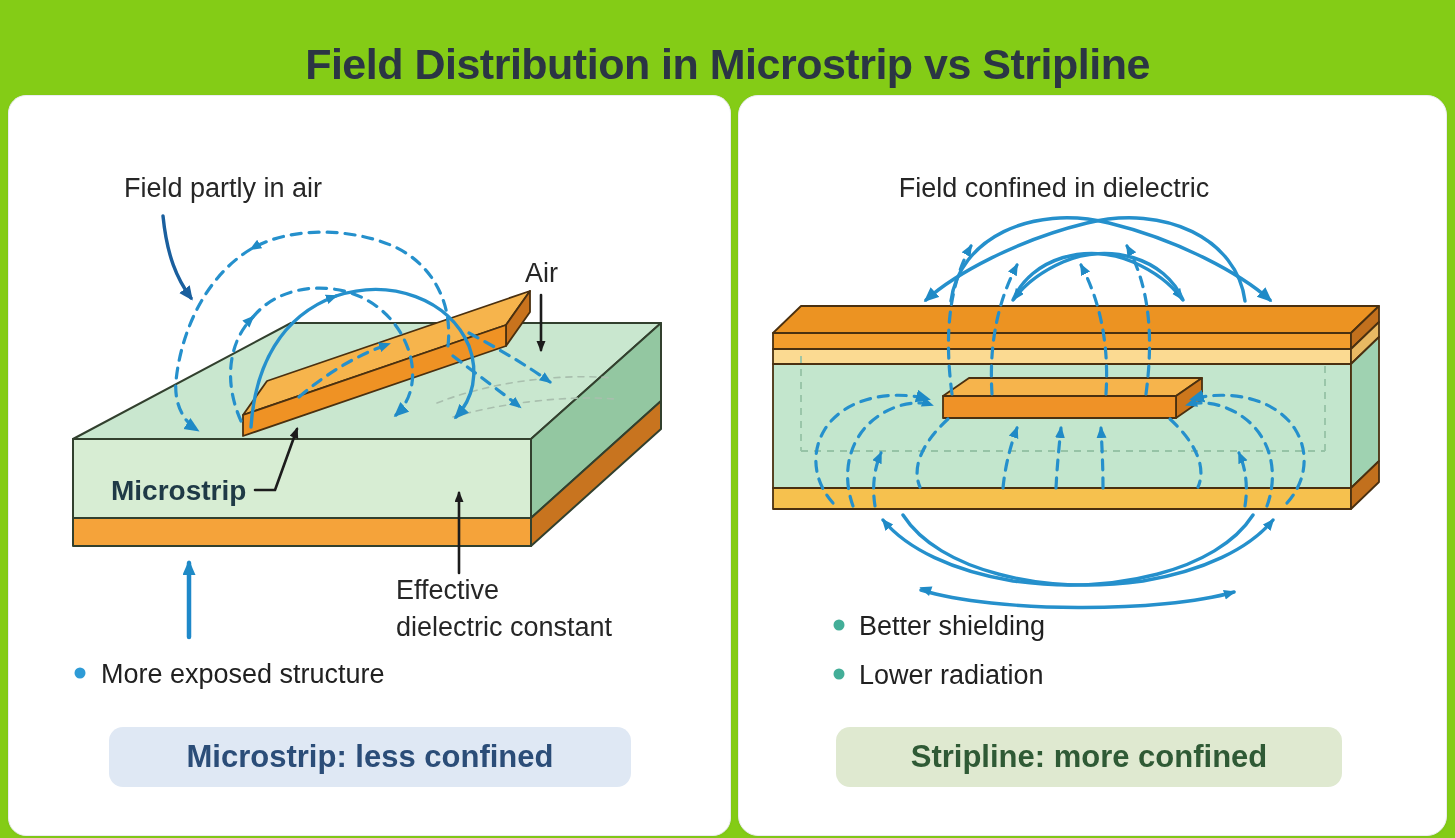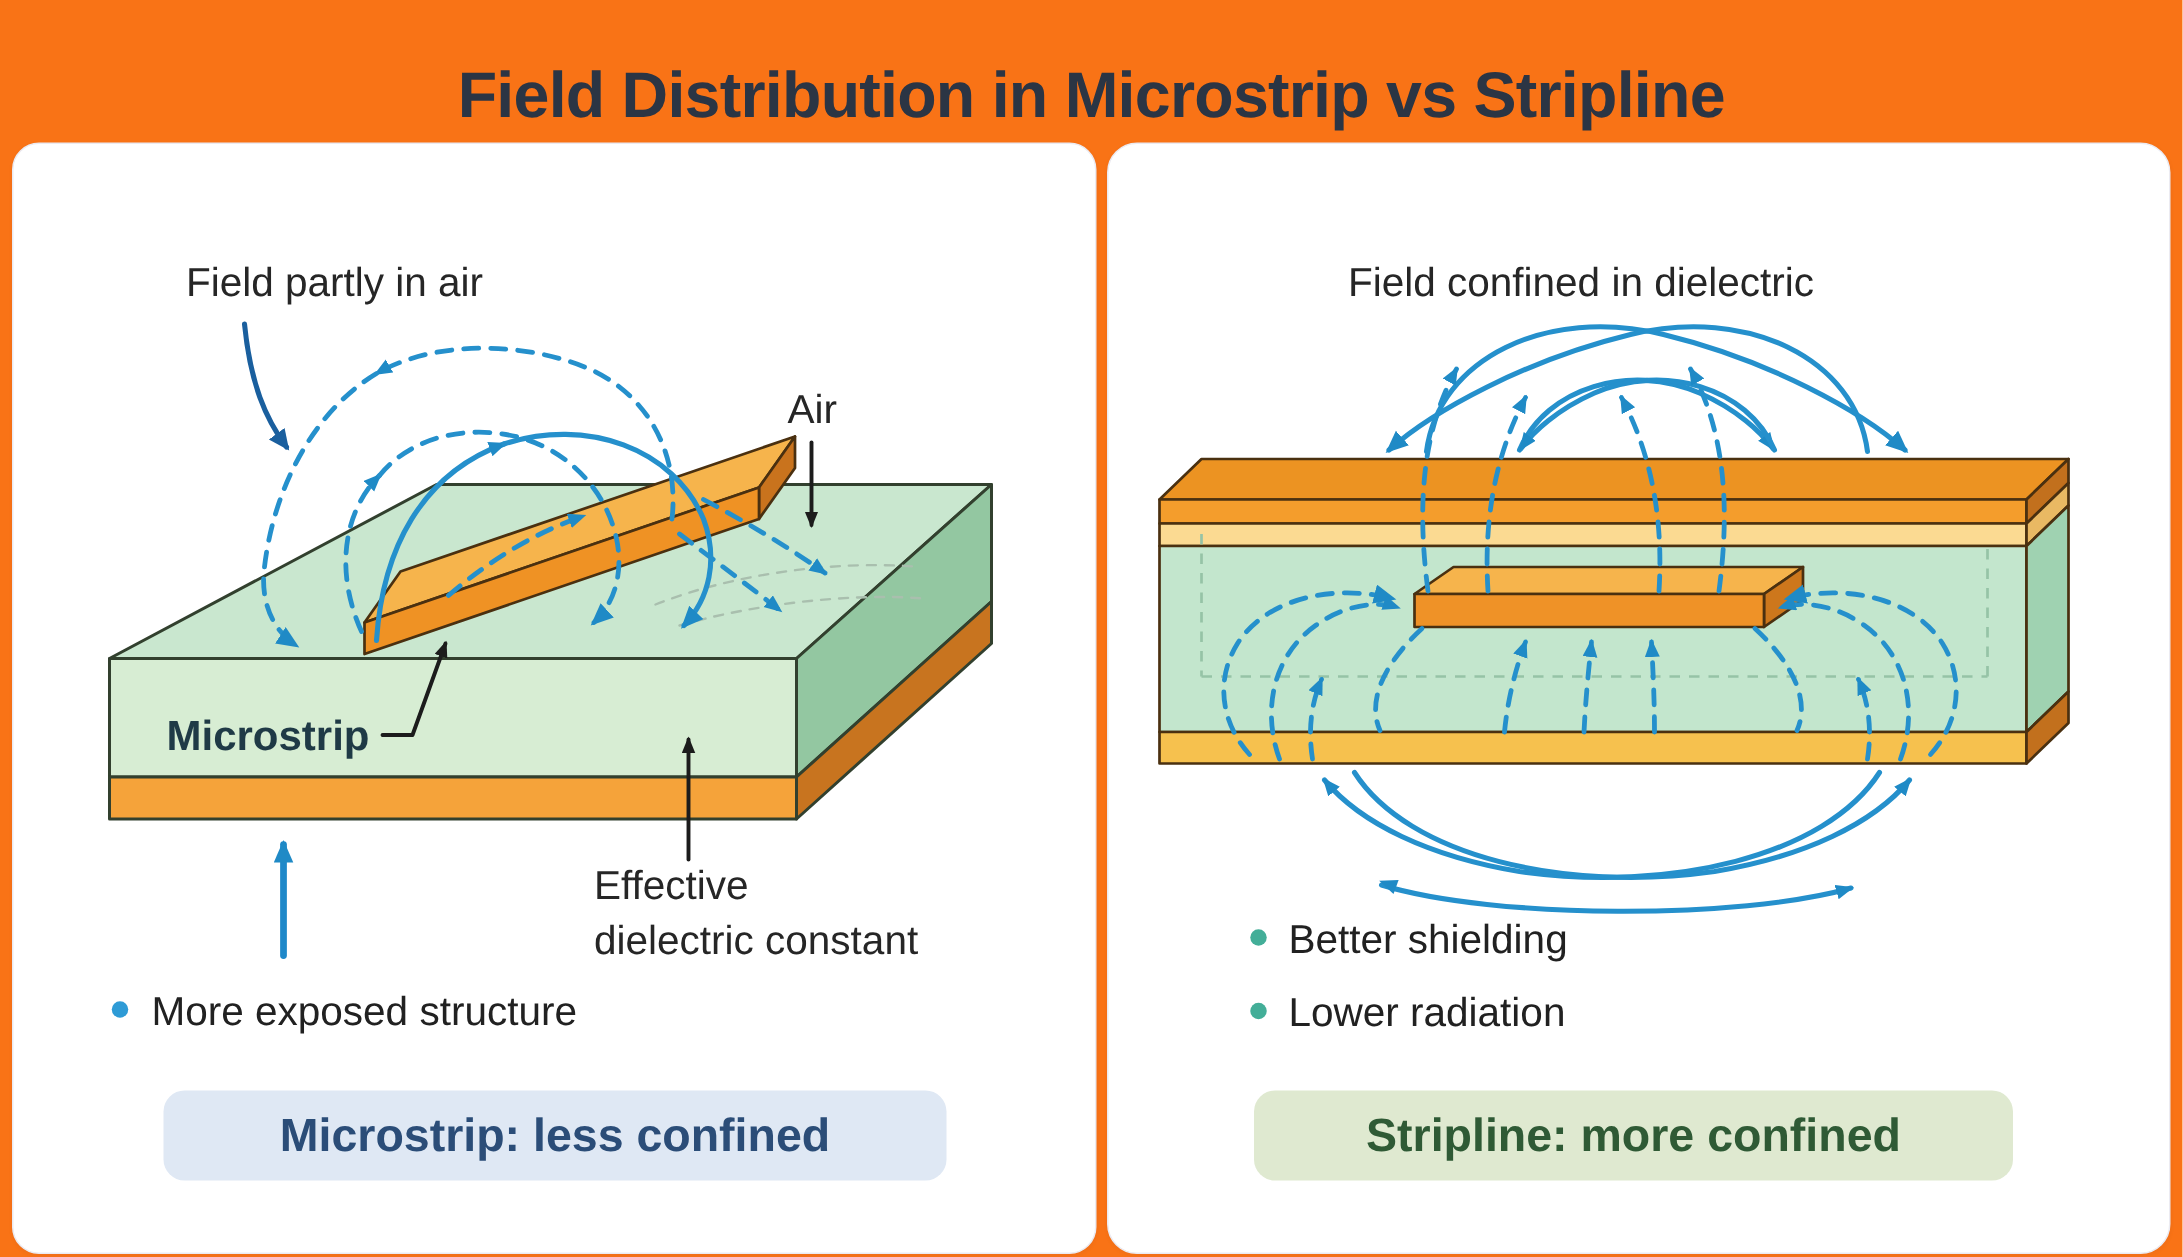--- a/index.html
+++ b/index.html
@@ -1,16 +1,16 @@
 <!DOCTYPE html>
 <html><head>
 <meta charset="utf-8">
 <style>
   html,body{margin:0;padding:0;background:#ffffff;}
-  .canvas{position:relative;width:1455px;height:838px;background:#f97316;overflow:hidden;
+  .canvas{position:relative;width:1455px;height:838px;background:#84cc16;overflow:hidden;
           font-family:"Liberation Sans","DejaVu Sans",sans-serif;}
   .title{position:absolute;top:40px;left:0;width:100%;text-align:center;
          font-size:43px;font-weight:700;color:#2b3544;letter-spacing:-0.5px;}
   .card{position:absolute;top:95px;height:739px;background:#ffffff;border:1.5px solid #ebebf2;
         border-radius:18px;box-shadow:0 1px 3px rgba(40,40,70,0.05);overflow:hidden;}
   .card-left{left:8px;width:721px;text-align:right;}
   .card-right{left:738px;width:707px;border-radius:20px;}
   .card svg{display:block;width:100%;height:100%;}
   svg text{font-family:"Liberation Sans","DejaVu Sans",sans-serif;}
   .lbl{font-size:27px;fill:#262626;}

